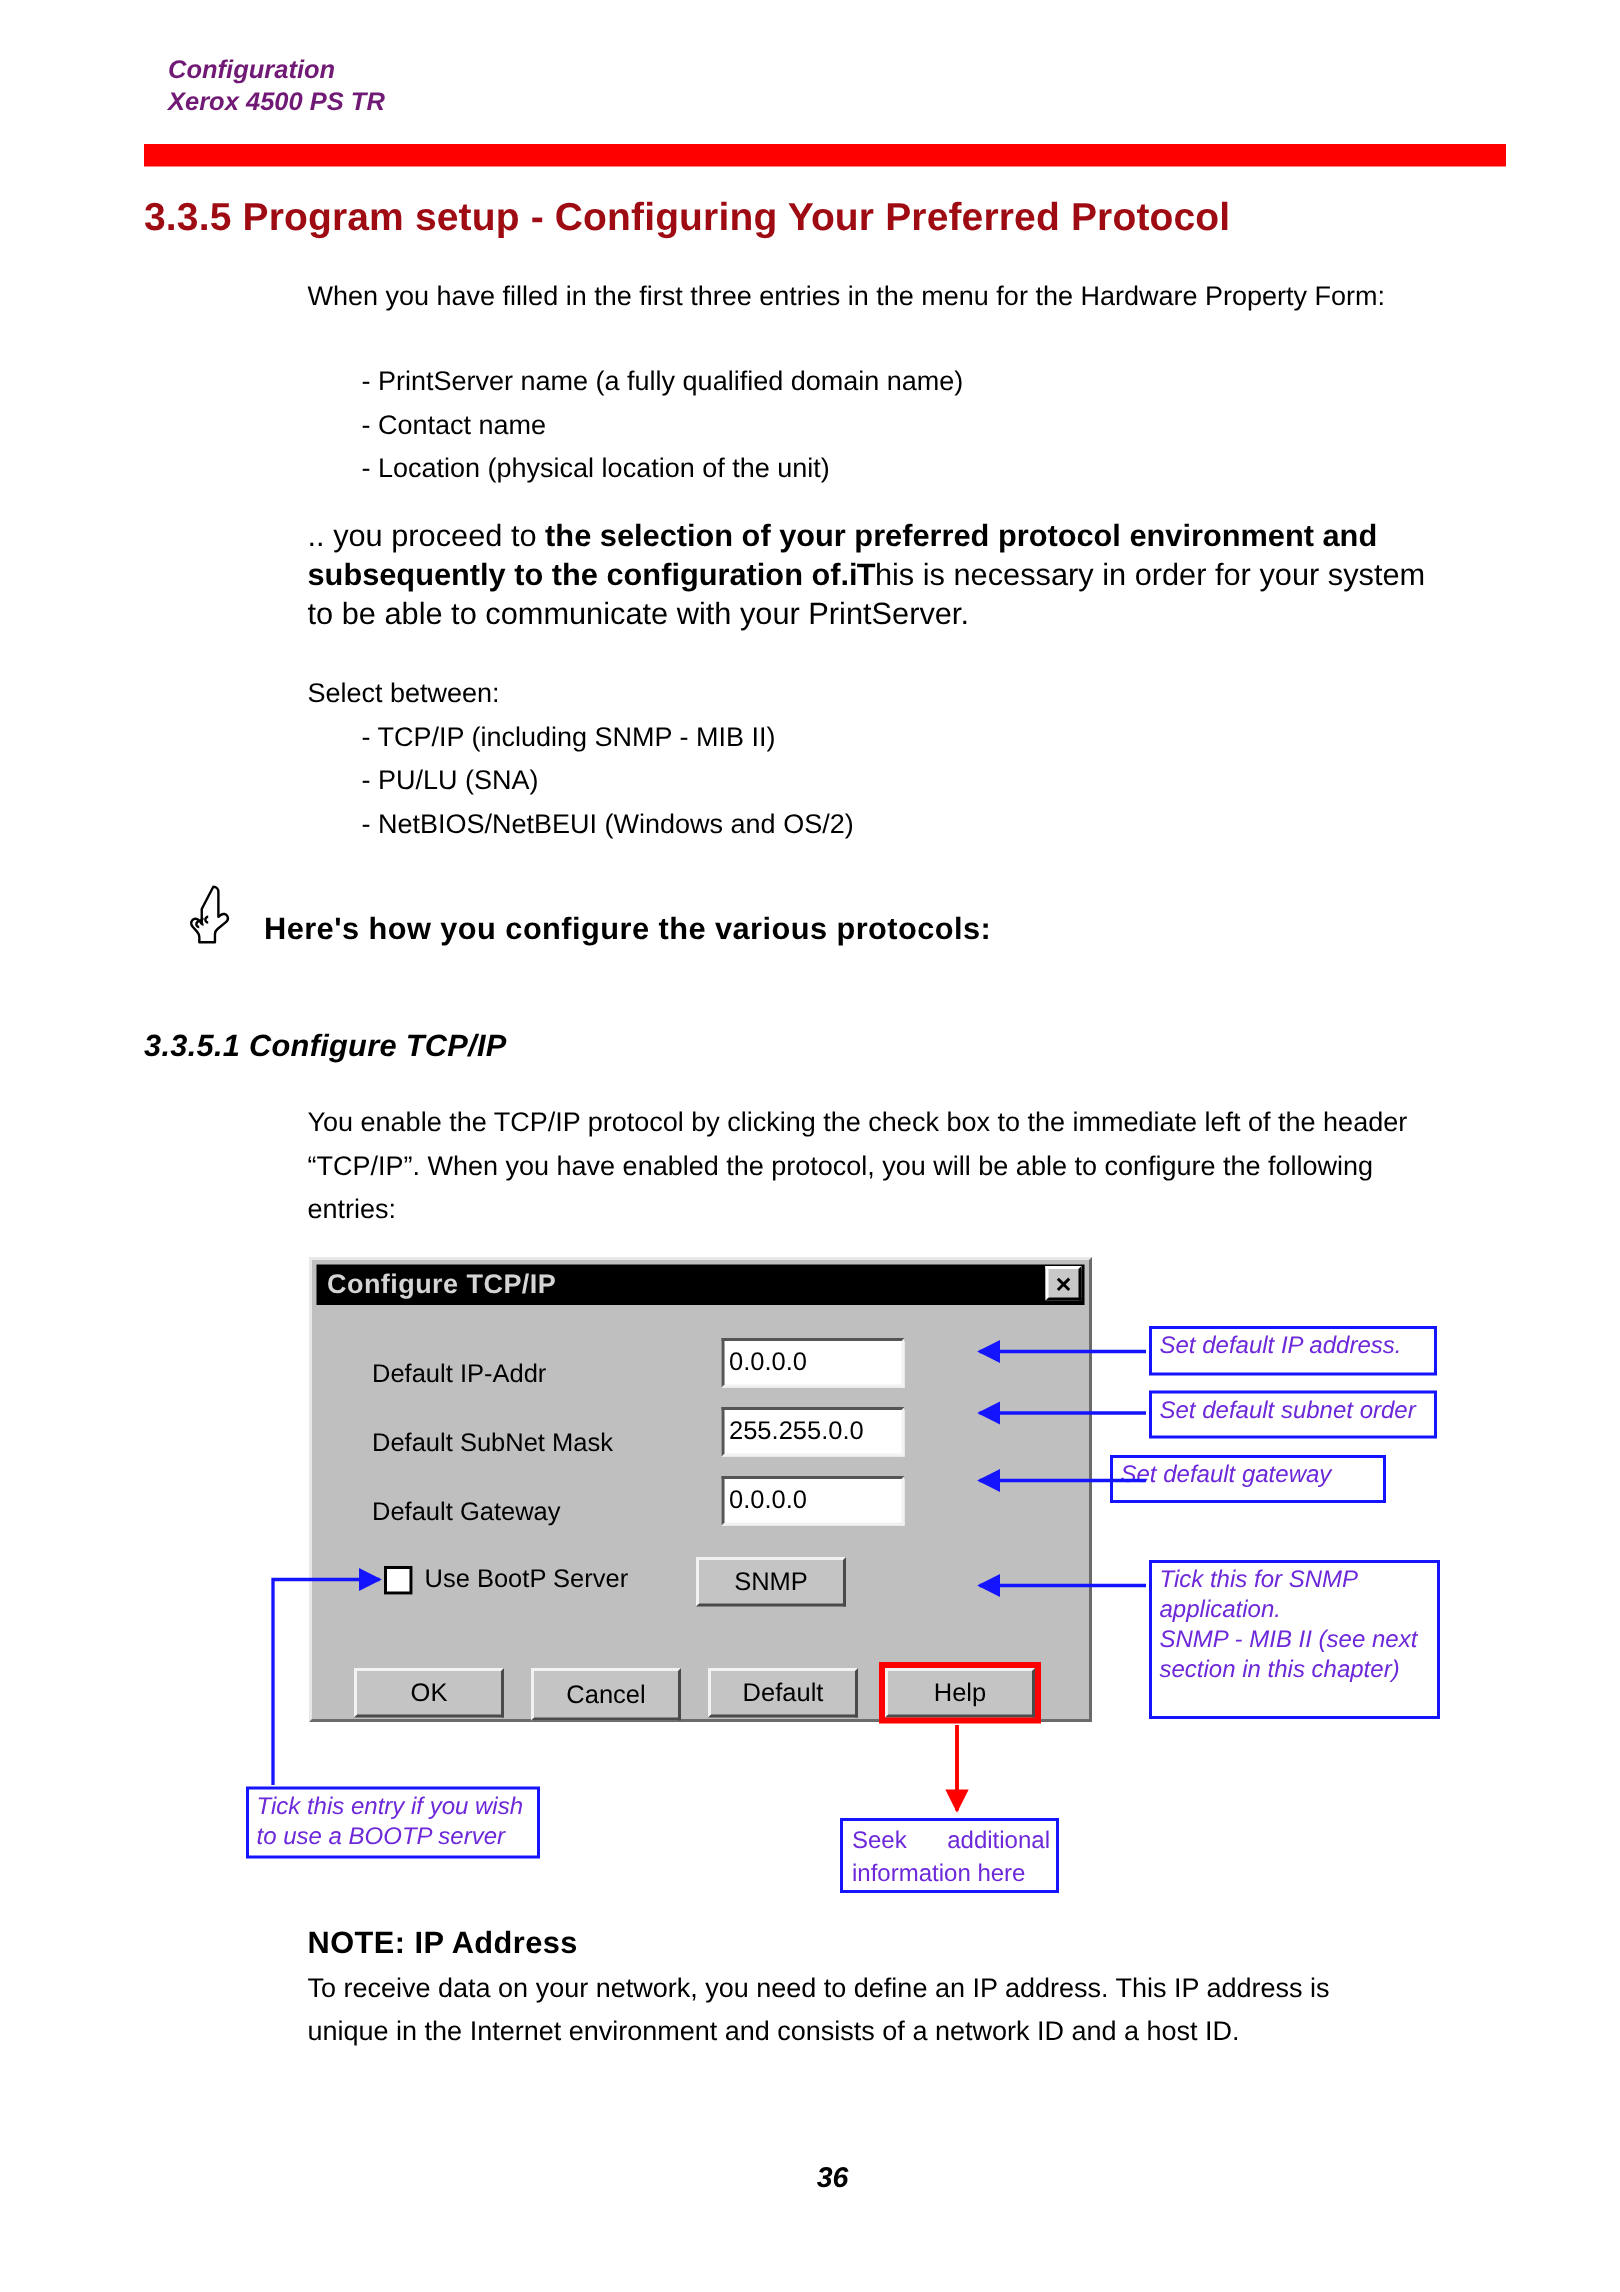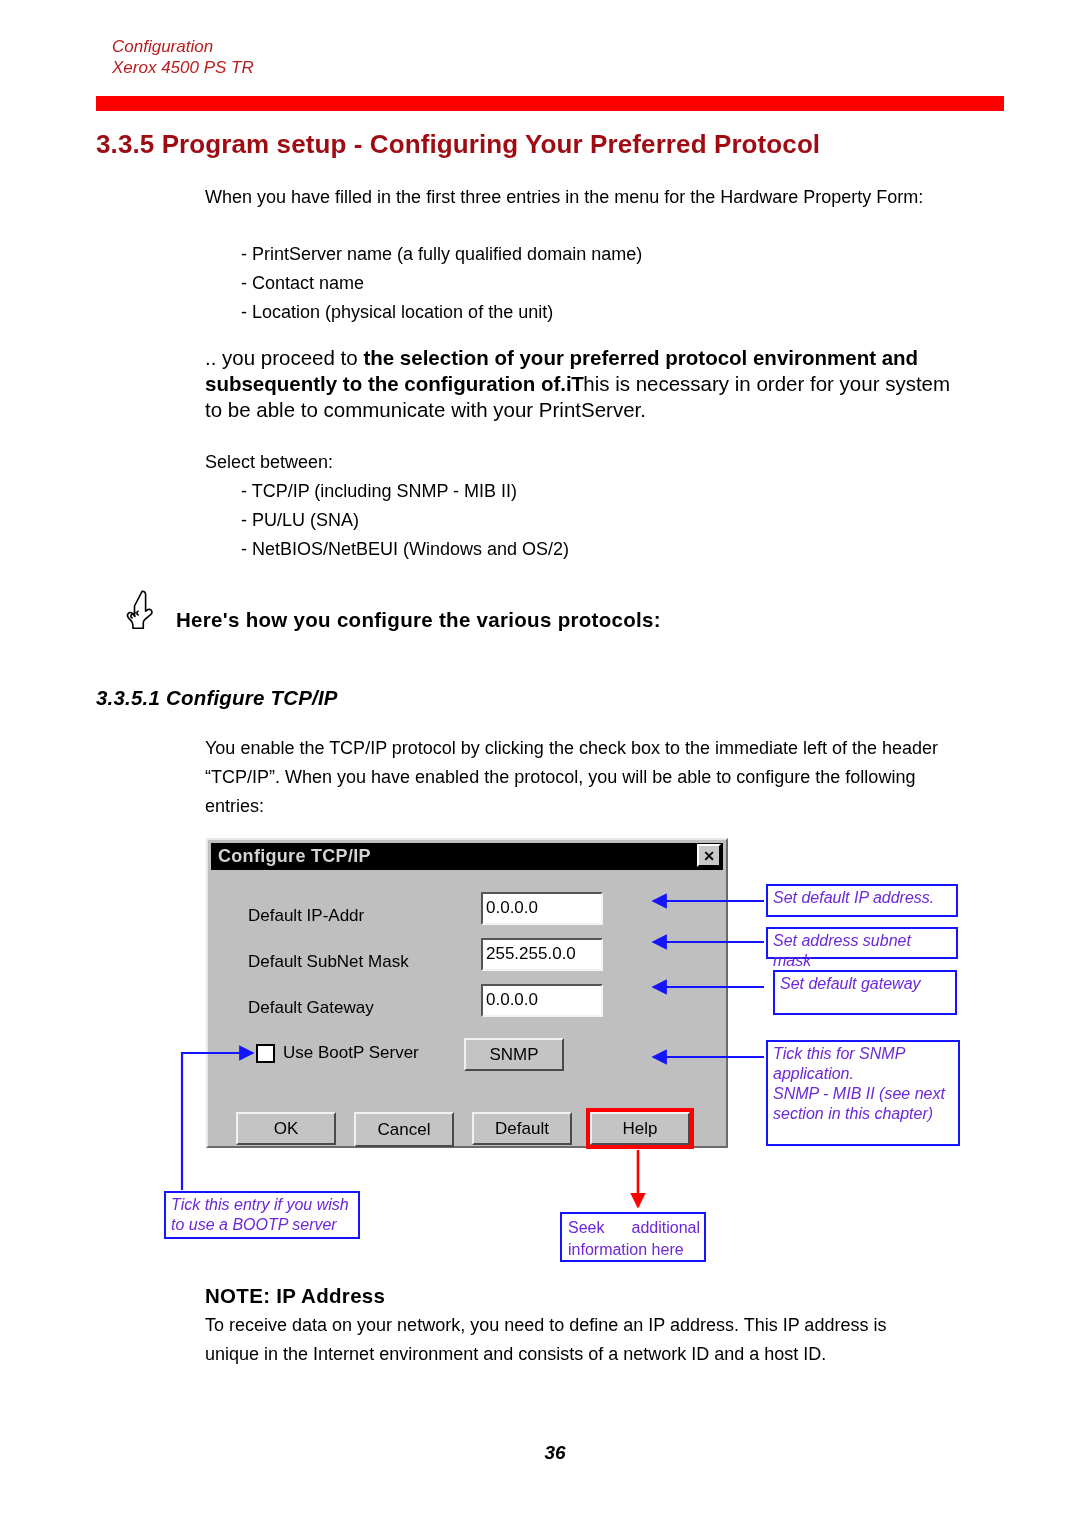--- a/index.html
+++ b/index.html
@@ -17,21 +17,22 @@
   }
 
   
   #running-header {
     position: absolute;
     left: 112px;
     top: 36px;
     font-style: italic;
     font-size: 17px;
     line-height: 21px;
-    color: #b91c1c;
+    color: #701a75;
+    font-weight: bold;
   }
 
   
   #red-rule {
     position: absolute;
     left: 96px;
     top: 96px;
     width: 908px;
     height: 15px;
     background: #ff0000;
@@ -265,21 +266,21 @@
     background: #ffffff;
     box-sizing: border-box;
     font-size: 16px;
     line-height: 20px;
     font-style: italic;
     color: #6d28d9;
     padding: 2px 4px 2px 5px;
   }
   #callout-ip      { left: 766px; top: 884px; width: 192px; height: 33px; }
   #callout-subnet  { left: 766px; top: 927px; width: 192px; height: 32px; }
-  #callout-gateway { left: 773px; top: 970px; width: 184px; height: 45px; }
+  #callout-gateway { left: 740px; top: 970px; width: 184px; height: 32px; }
   #callout-snmp    { left: 766px; top: 1040px; width: 194px; height: 106px; }
   #callout-bootp   { left: 164px; top: 1191px; width: 196px; height: 48px; }
   #callout-seek {
     left: 560px; top: 1212px; width: 146px; height: 50px;
     font-style: normal;
     font-size: 16px;
     line-height: 22px;
     text-align: justify;
     padding: 3px 4px 2px 6px;
   }
@@ -375,21 +376,21 @@
   <div class="win-button" id="btn-snmp">SNMP</div>
 
   <div class="win-button" id="btn-ok">OK</div>
   <div class="win-button" id="btn-cancel">Cancel</div>
   <div class="win-button" id="btn-default">Default</div>
   <div class="win-button" id="btn-help">Help</div>
   <div id="help-highlight"></div>
 </div>
 
 <div class="callout" id="callout-ip">Set default IP address.</div>
-<div class="callout" id="callout-subnet">Set address subnet mask</div>
+<div class="callout" id="callout-subnet">Set default subnet order</div>
 <div class="callout" id="callout-gateway">Set default gateway</div>
 
 <div class="callout" id="callout-snmp">
   <div>Tick this for SNMP</div>
   <div>application.</div>
   <div>SNMP - MIB II (see next</div>
   <div>section in this chapter)</div>
 </div>
 
 <div class="callout" id="callout-bootp">

